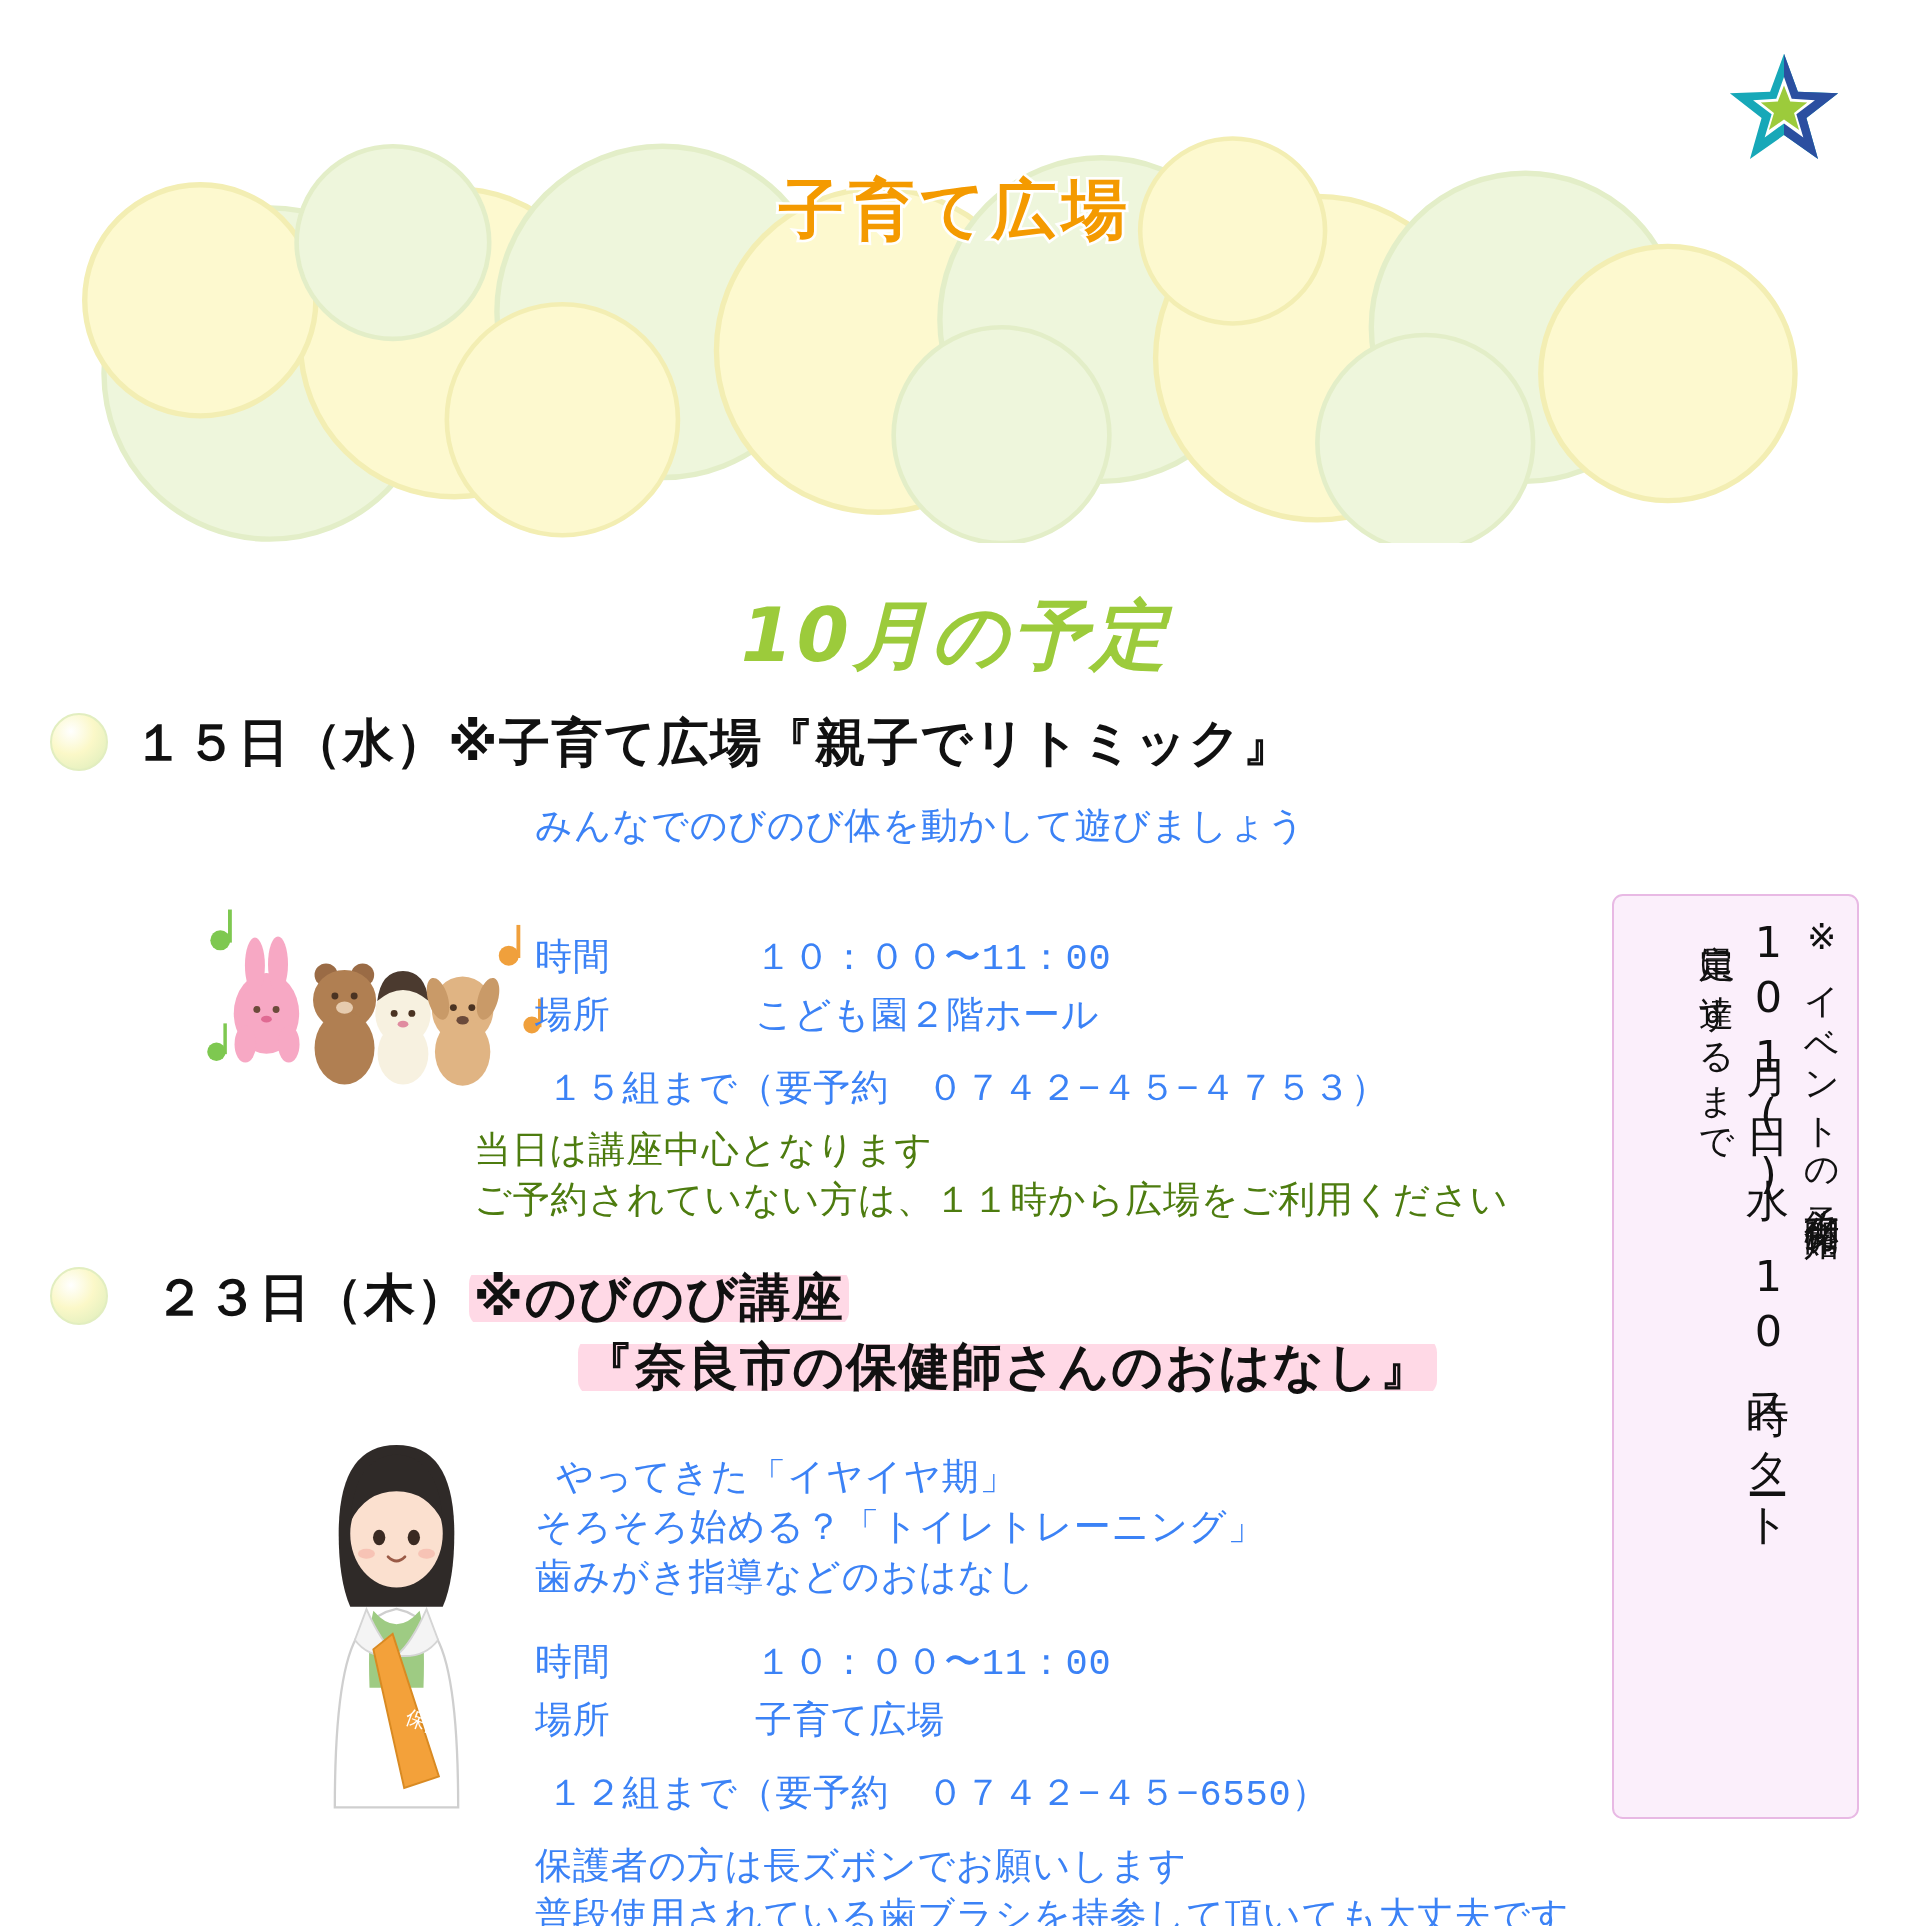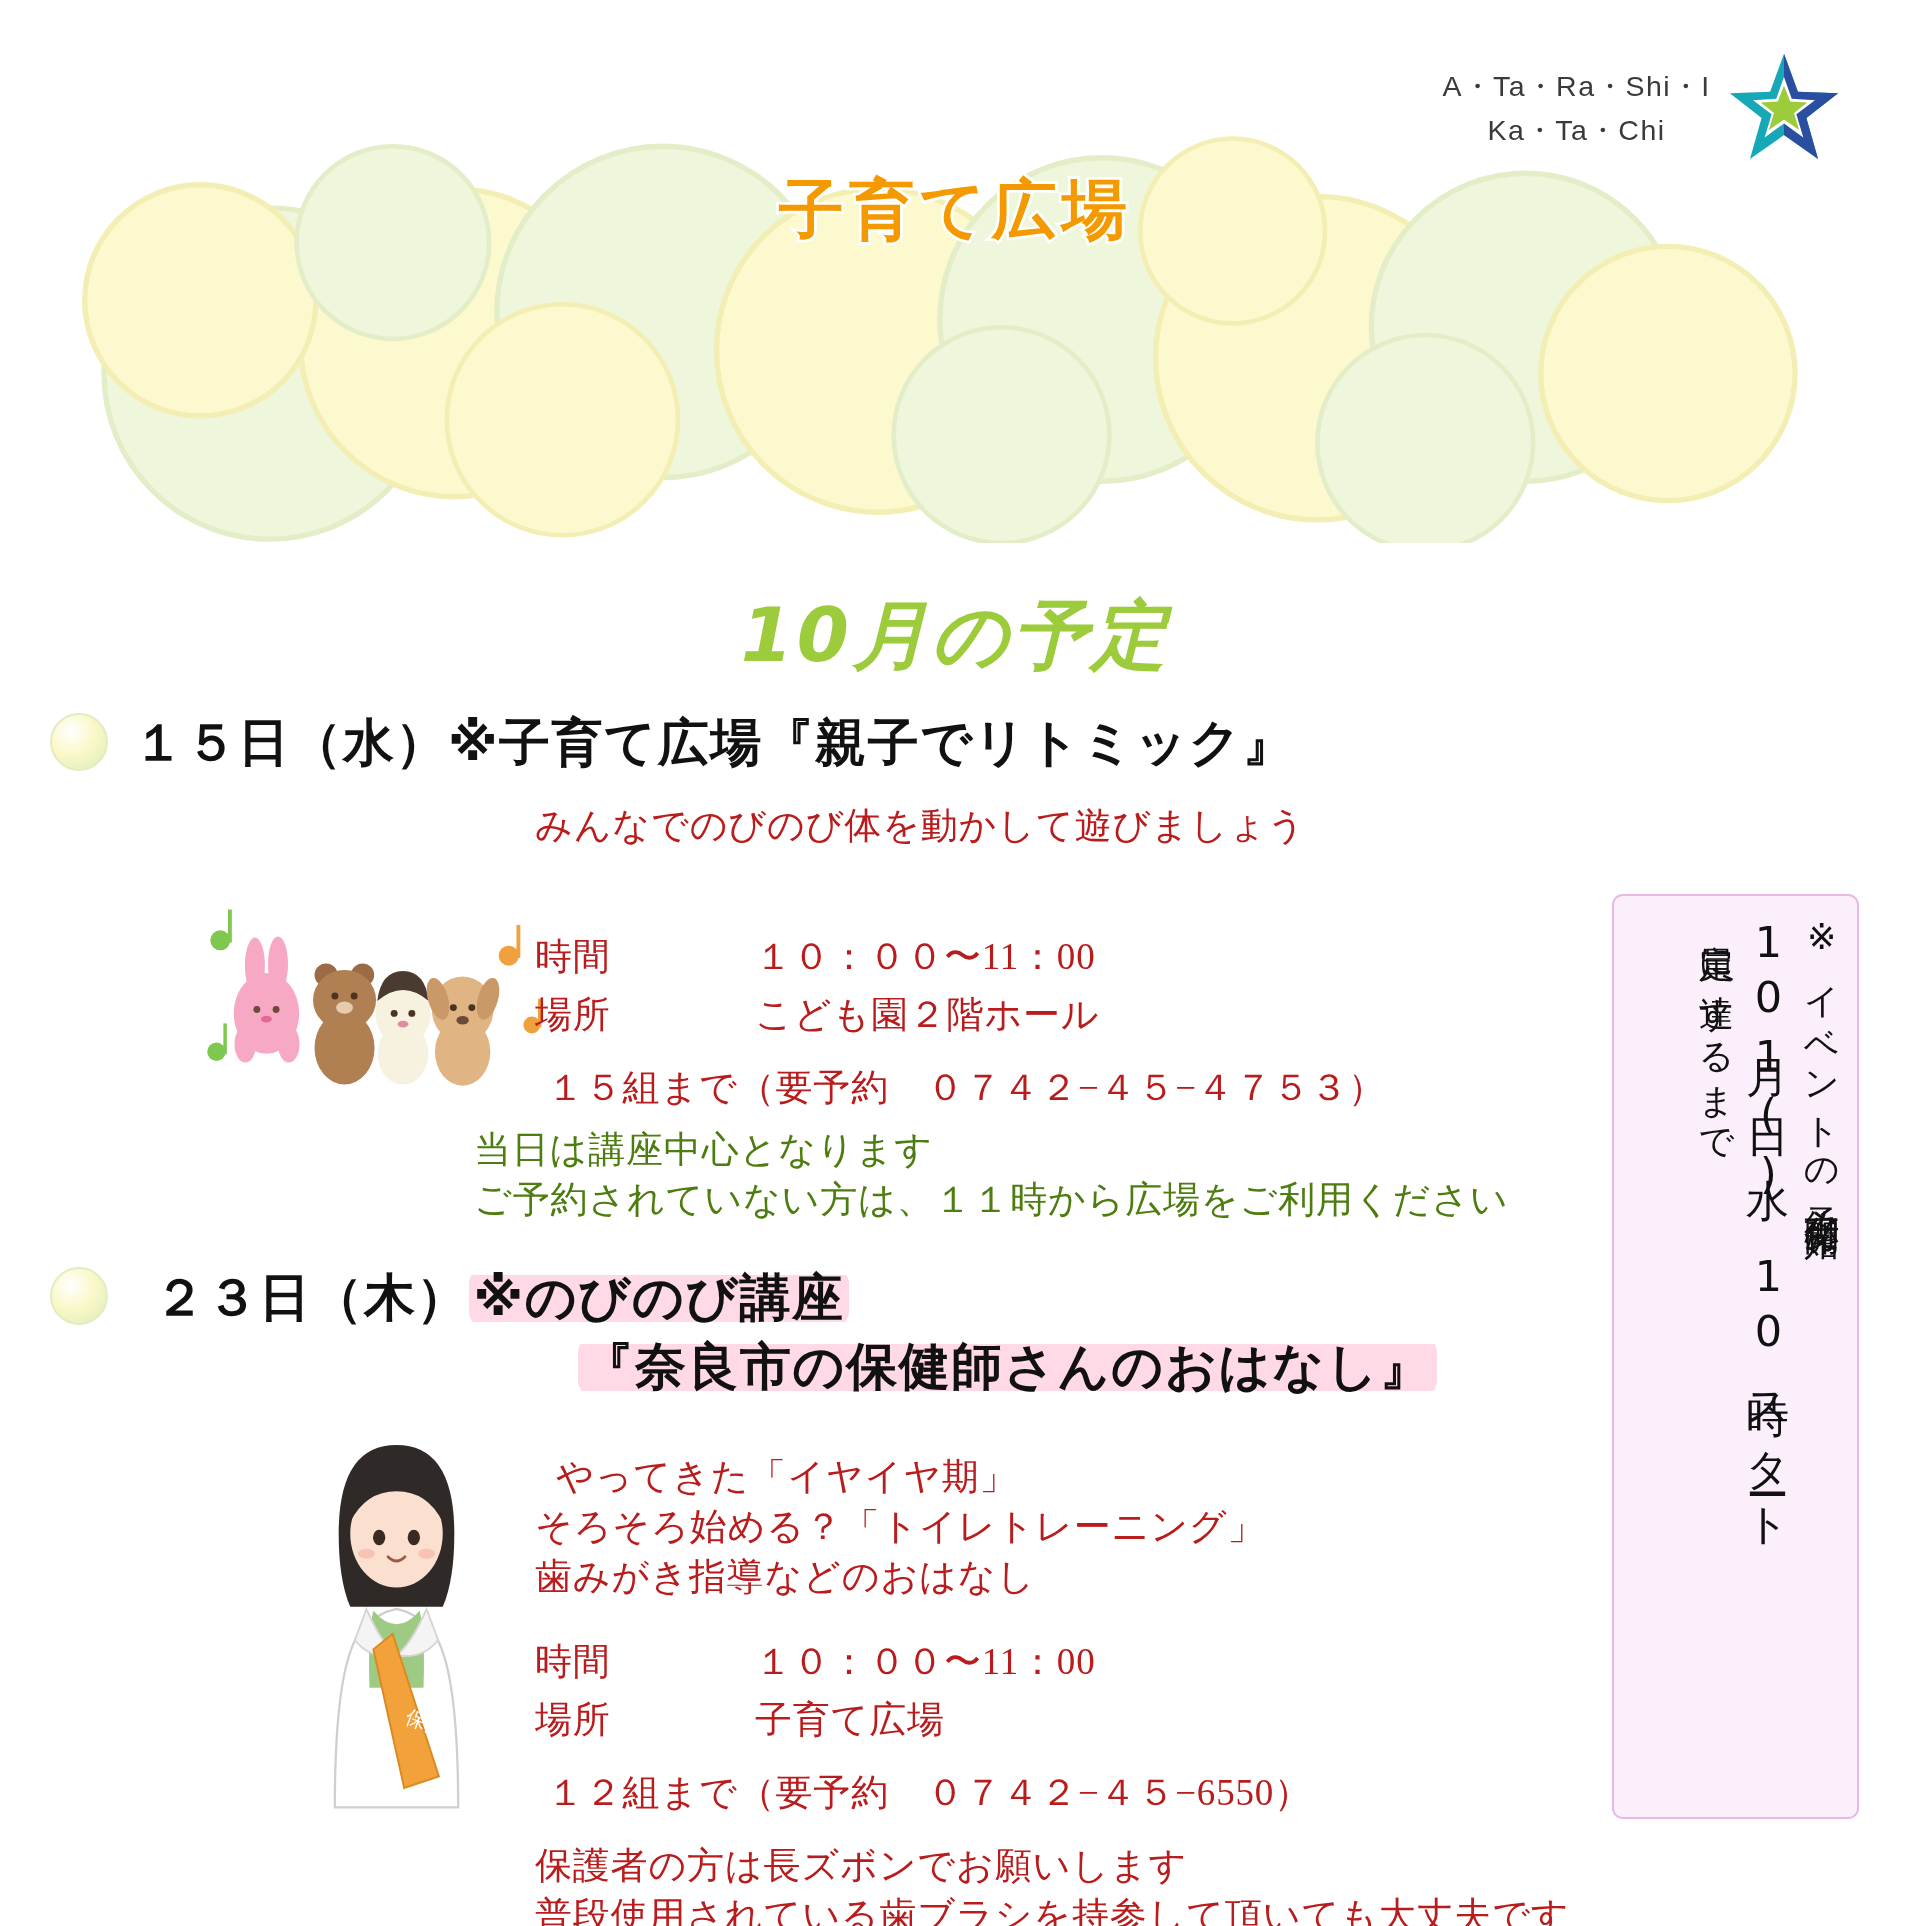--- a/index.html
+++ b/index.html
@@ -113,24 +113,24 @@
     font-family: "DejaVu Sans", sans-serif;
   }
   .hl-pink {
     background: linear-gradient(transparent 12%, #ffd9e6 12%, #ffd9e6 92%, transparent 92%);
     padding: 0 4.6px;
     border-radius: 15.4px;
   }
   .body-line {
     position: absolute;
     font-size: 37px;
-    color: #b91c1c;
+    color: #3b82f6;
     letter-spacing: 0.8px;
     white-space: nowrap;
-    font-family: Liberation Serif, serif;
+    font-family: Liberation Mono, monospace;
   }
   .body-red {
     position: absolute;
     font-size: 37px;
     color: #4d7c0f;
     letter-spacing: 0.8px;
     white-space: nowrap;
     font-family: Liberation Sans, sans-serif;
   }
 
@@ -165,24 +165,20 @@
     letter-spacing: 4.6px;
   }
 
   
   .illus { position: absolute; }
 </style>
 </head>
 <body>
 
 <div class="logo-block">
-  <div class="logo-text">
-    <div>A・Ta・Ra・Shi・I</div>
-    <div>Ka・Ta・Chi</div>
-  </div>
   <div class="logo-star">
     <svg viewBox="0 0 300 300" width="116" height="116">
       <polygon points="150,10 186,108 290,112 208,176 238,282 150,220 62,282 92,176 10,112 114,108" fill="#17a8b8"></polygon>
       <polygon points="150,10 186,108 290,112 208,176 238,282 150,220 150,10" fill="#2b4fa0"></polygon>
       <polygon points="150,70 170,126 230,130 182,166 200,226 150,190 100,226 118,166 70,130 130,126" fill="#ffffff"></polygon>
       <polygon points="150,92 166,133 210,136 176,163 189,207 150,180 111,207 124,163 90,136 134,133" fill="#9ccb3b"></polygon>
     </svg>
   </div>
 </div>
 

